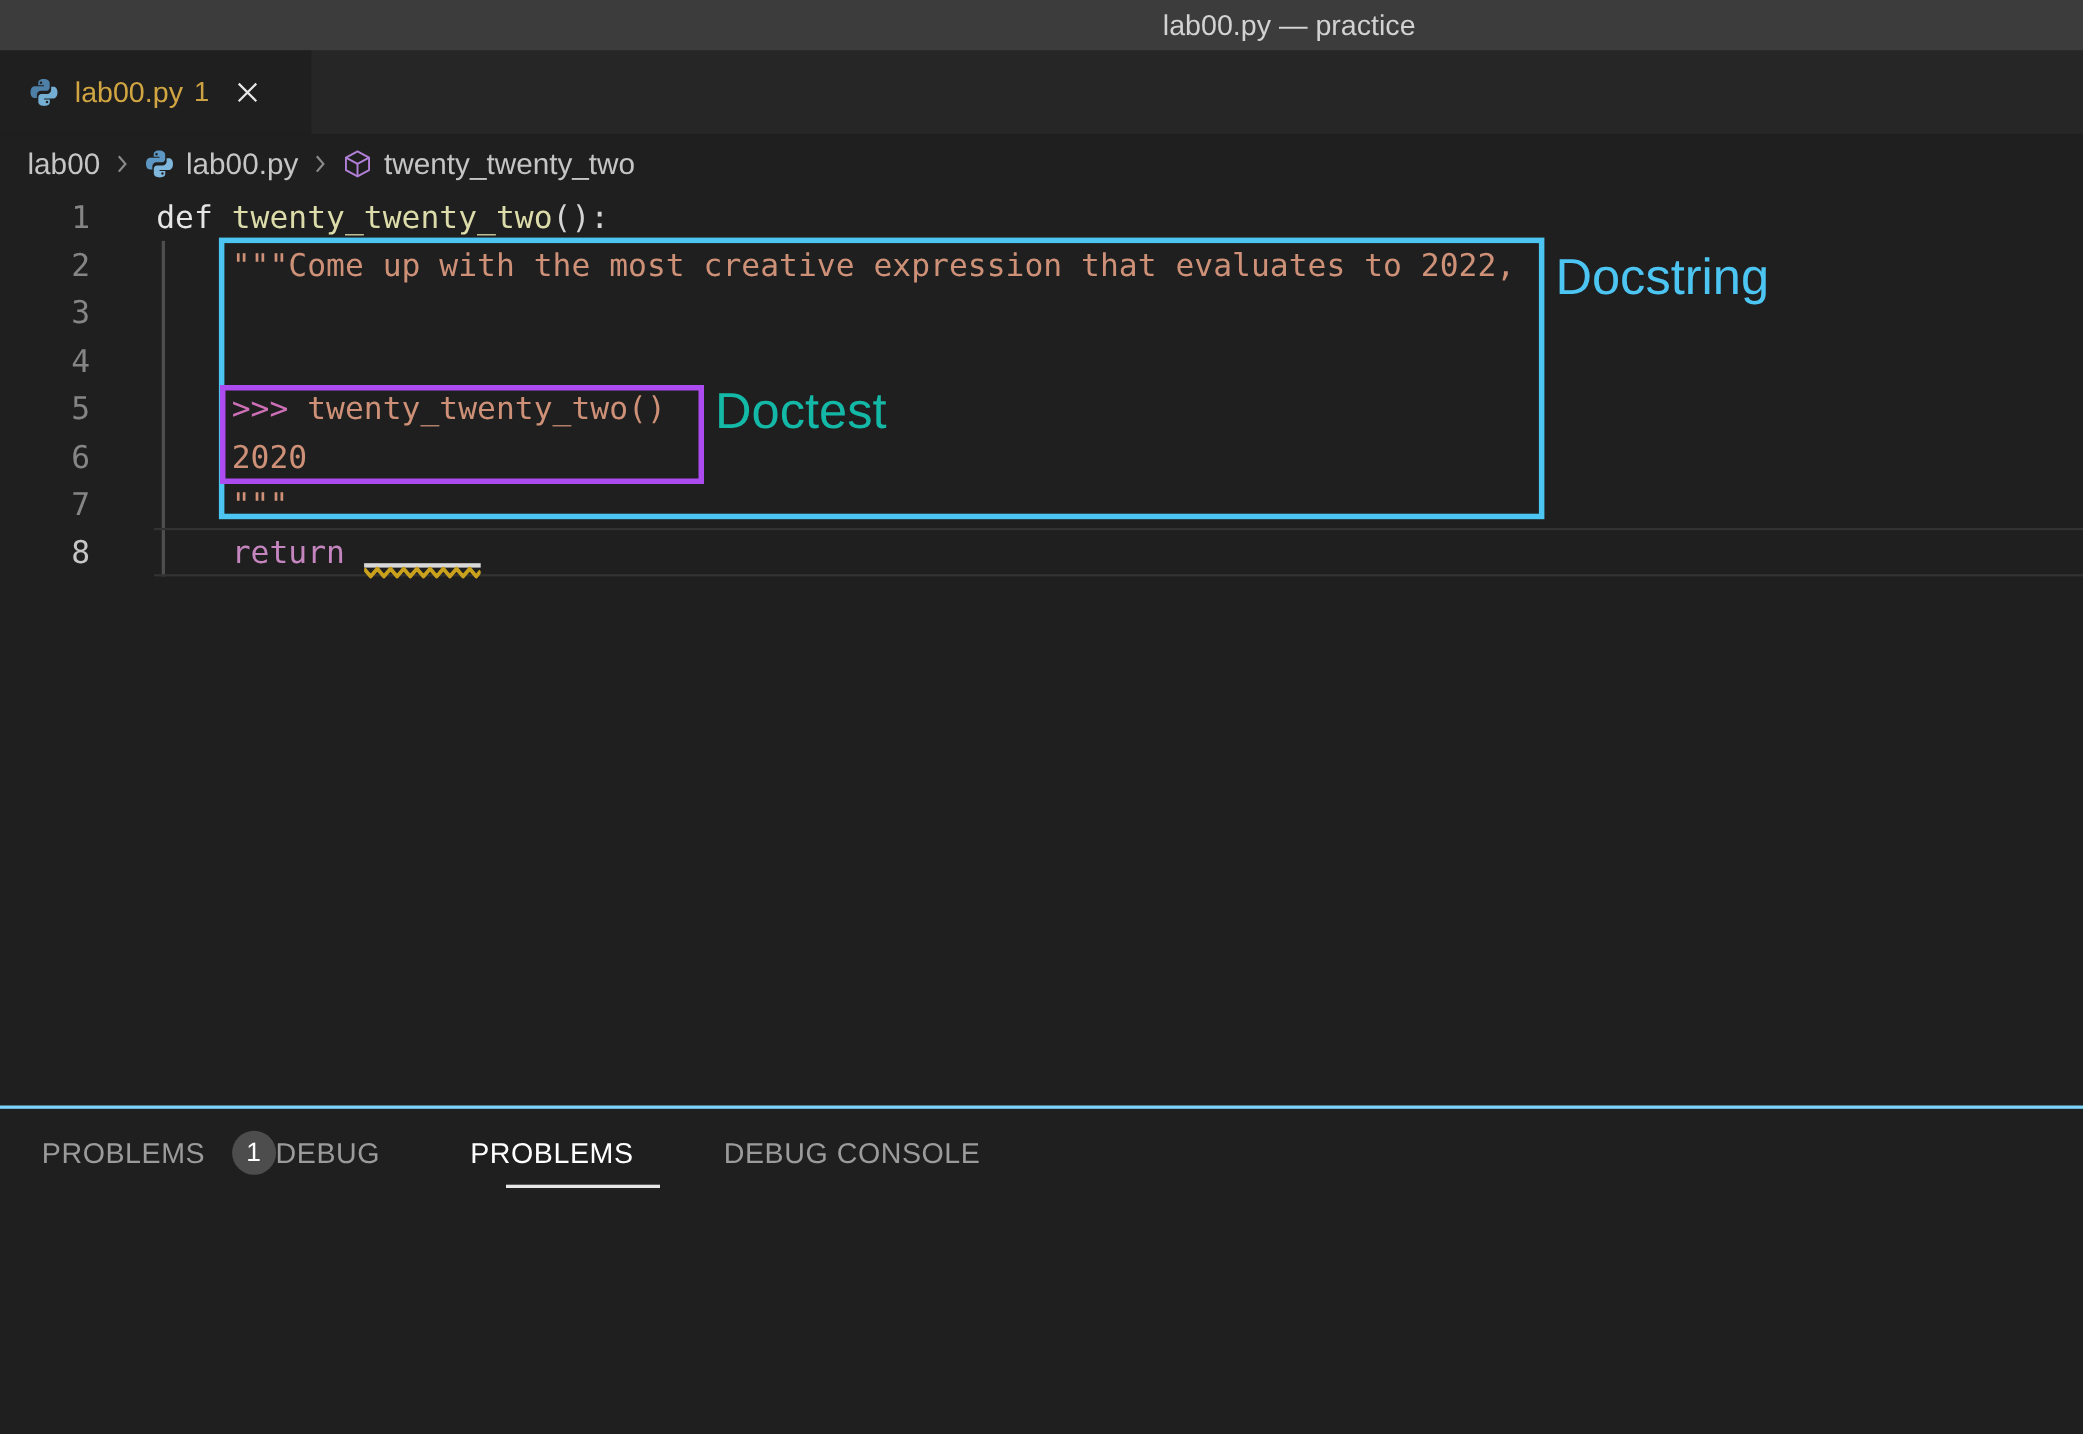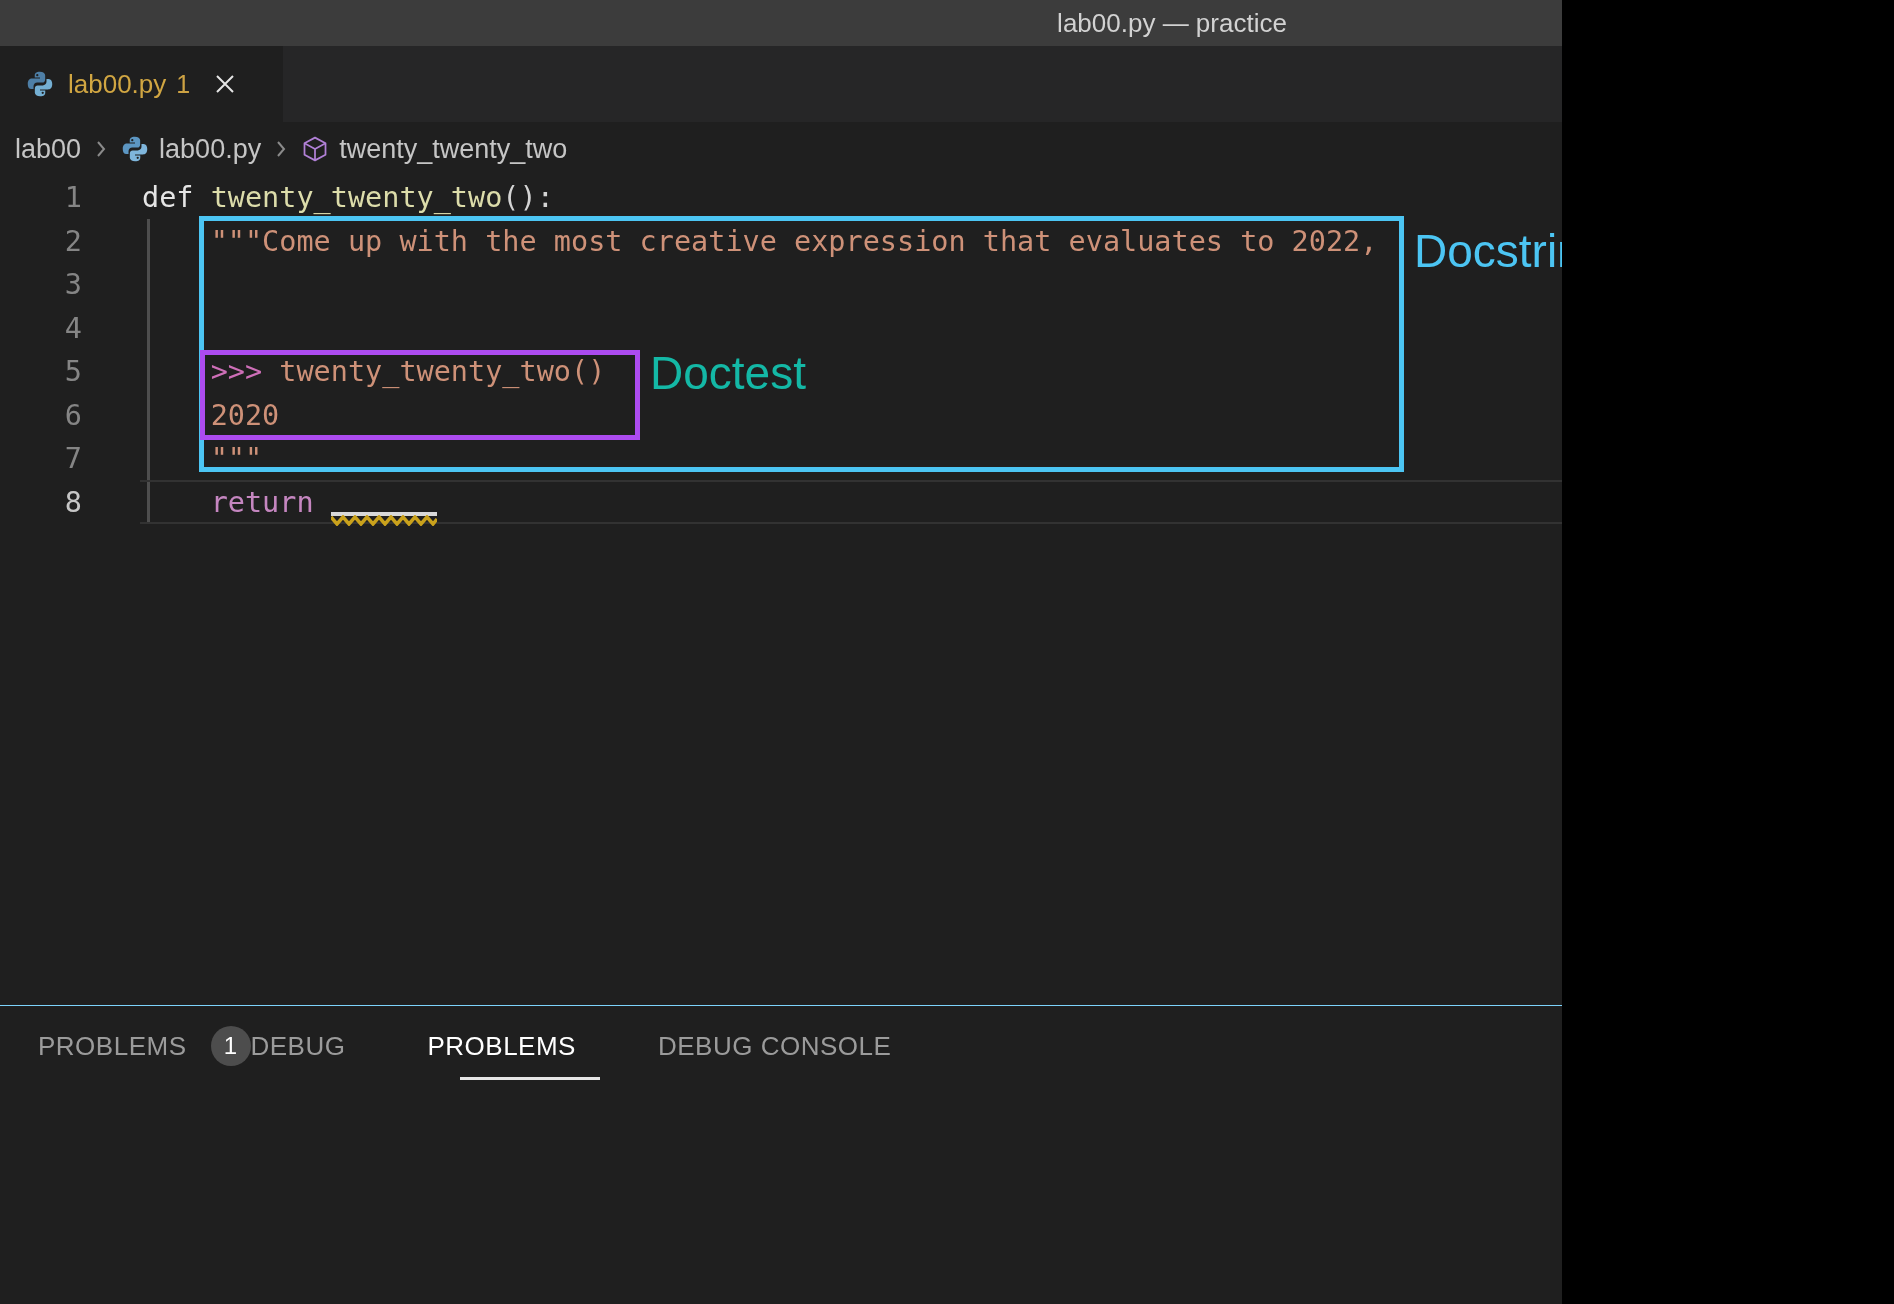--- a/index.html
+++ b/index.html
@@ -1,18 +1,18 @@
 <!DOCTYPE html>
 <html><head>
 <meta charset="utf-8">
 <style>
   * { box-sizing: border-box; }
   html,body { margin:0; padding:0; background:#000; }
   #app {
-    position:relative; width:1562px; height:1304px; overflow:hidden;
+    position:relative; width:1894px; height:1304px; overflow:hidden;
     background:#1f1f1f; font-family:"Liberation Sans", sans-serif;text-decoration:underline;
     -webkit-font-smoothing:antialiased;
   }
   
   .titlebar { position:absolute; left:0; top:0; width:100%; height:46px; background:#3c3c3c; }
   .titlebar .title {
     position:absolute; left:1172px; top:50%; transform:translate(-50%,-50%);
     color:#d2d2d2; font-size:26px; white-space:nowrap;
   }
   
@@ -21,21 +21,21 @@
     position:absolute; left:0; top:0; width:283px; height:76px; background:#1f1f1f;
     display:flex; align-items:center; padding:0 18px 0 26px; cursor:pointer;
   }
   .tab .pyicon { width:28px; height:28px; flex:0 0 auto; }
   .tab .tab-label { color:#d1a642; font-size:26px; margin-left:14px; white-space:nowrap; }
   .tab .tab-count { color:#cda243; font-size:25px; margin-left:10px; }
   .tab .close { margin-left:22px; width:26px; height:26px; display:flex; align-items:center; justify-content:center; }
   
   .breadcrumb {
     position:absolute; left:0; top:122px; width:100%; height:54px; background:#1f1f1f;
-    display:flex; align-items:center; padding-left:15px; color:#c5c5c5; font-size:27px;
+    display:flex; align-items:center; padding-left:25px; color:#c5c5c5; font-size:27px;
   }
   .breadcrumb .crumb { cursor:pointer; white-space:nowrap; }
   .breadcrumb .sep { margin:0 12px; display:flex; align-items:center; }
   .breadcrumb .bicon { width:28px; height:28px; margin-right:10px; }
   
   .editor { position:absolute; left:0; top:176px; width:100%; }
   .code-row { display:flex; height:43.5px; }
   .gutter-num {
     width:118px; padding-right:36px; text-align:right; flex:0 0 auto;
     color:#858585; font-family:"DejaVu Sans Mono", monospace; font-size:28.5px; line-height:43.5px;
@@ -61,21 +61,21 @@
   .ann-box { position:absolute; pointer-events:none; }
   .docstring-box { left:199px; top:216px; width:1205px; height:256px; border:5px solid #4cc5f3; }
   .doctest-box { left:200px; top:350px; width:440px; height:90px; border:5px solid #ac4bef; }
   .ann-label { position:absolute; font-size:46px; line-height:1.1; white-space:nowrap; }
   .docstring-label { left:1414px; top:226px; color:#4cc5f3; }
   .doctest-label { left:650px; top:348px; color:#14b8a6; }
   .squiggle-wrap { position:absolute; left:331px; top:512px; width:106px; }
   .squiggle-bar { width:106px; height:4px; background:#d8d8d8; }
   .squiggle-wave { display:block; margin-top:-1px; }
   
-  .panel { position:absolute; left:0; top:1005px; width:100%; height:299px; background:#1f1f1f; border-top:1px solid #7dd3fc; }
+  .panel { position:absolute; left:0; top:1005px; width:100%; height:299px; background:#1f1f1f; border-top:3px solid #7dd3fc; }
   .panel-tabs { position:absolute; left:38px; top:19px; display:flex; align-items:center; height:42px; }
   .panel-tab { color:#9b9b9b; font-size:26px; letter-spacing:0.5px; white-space:nowrap; cursor:pointer; }
   .panel-tab.active { color:#ffffff; }
   .panel-tab + .panel-tab { margin-left:82px; }
   .problems-badge {
     width:40px; height:40px; border-radius:50%; background:#4d4d4d; color:#ffffff;
     font-size:24px; display:flex; align-items:center; justify-content:center; margin-left:24px;
   }
   .terminal-underline { position:absolute; left:460px; top:1077px; width:140px; height:3px; background:#e6e6e6; }
   .terminal { position:absolute; left:33px; top:1091px; }

